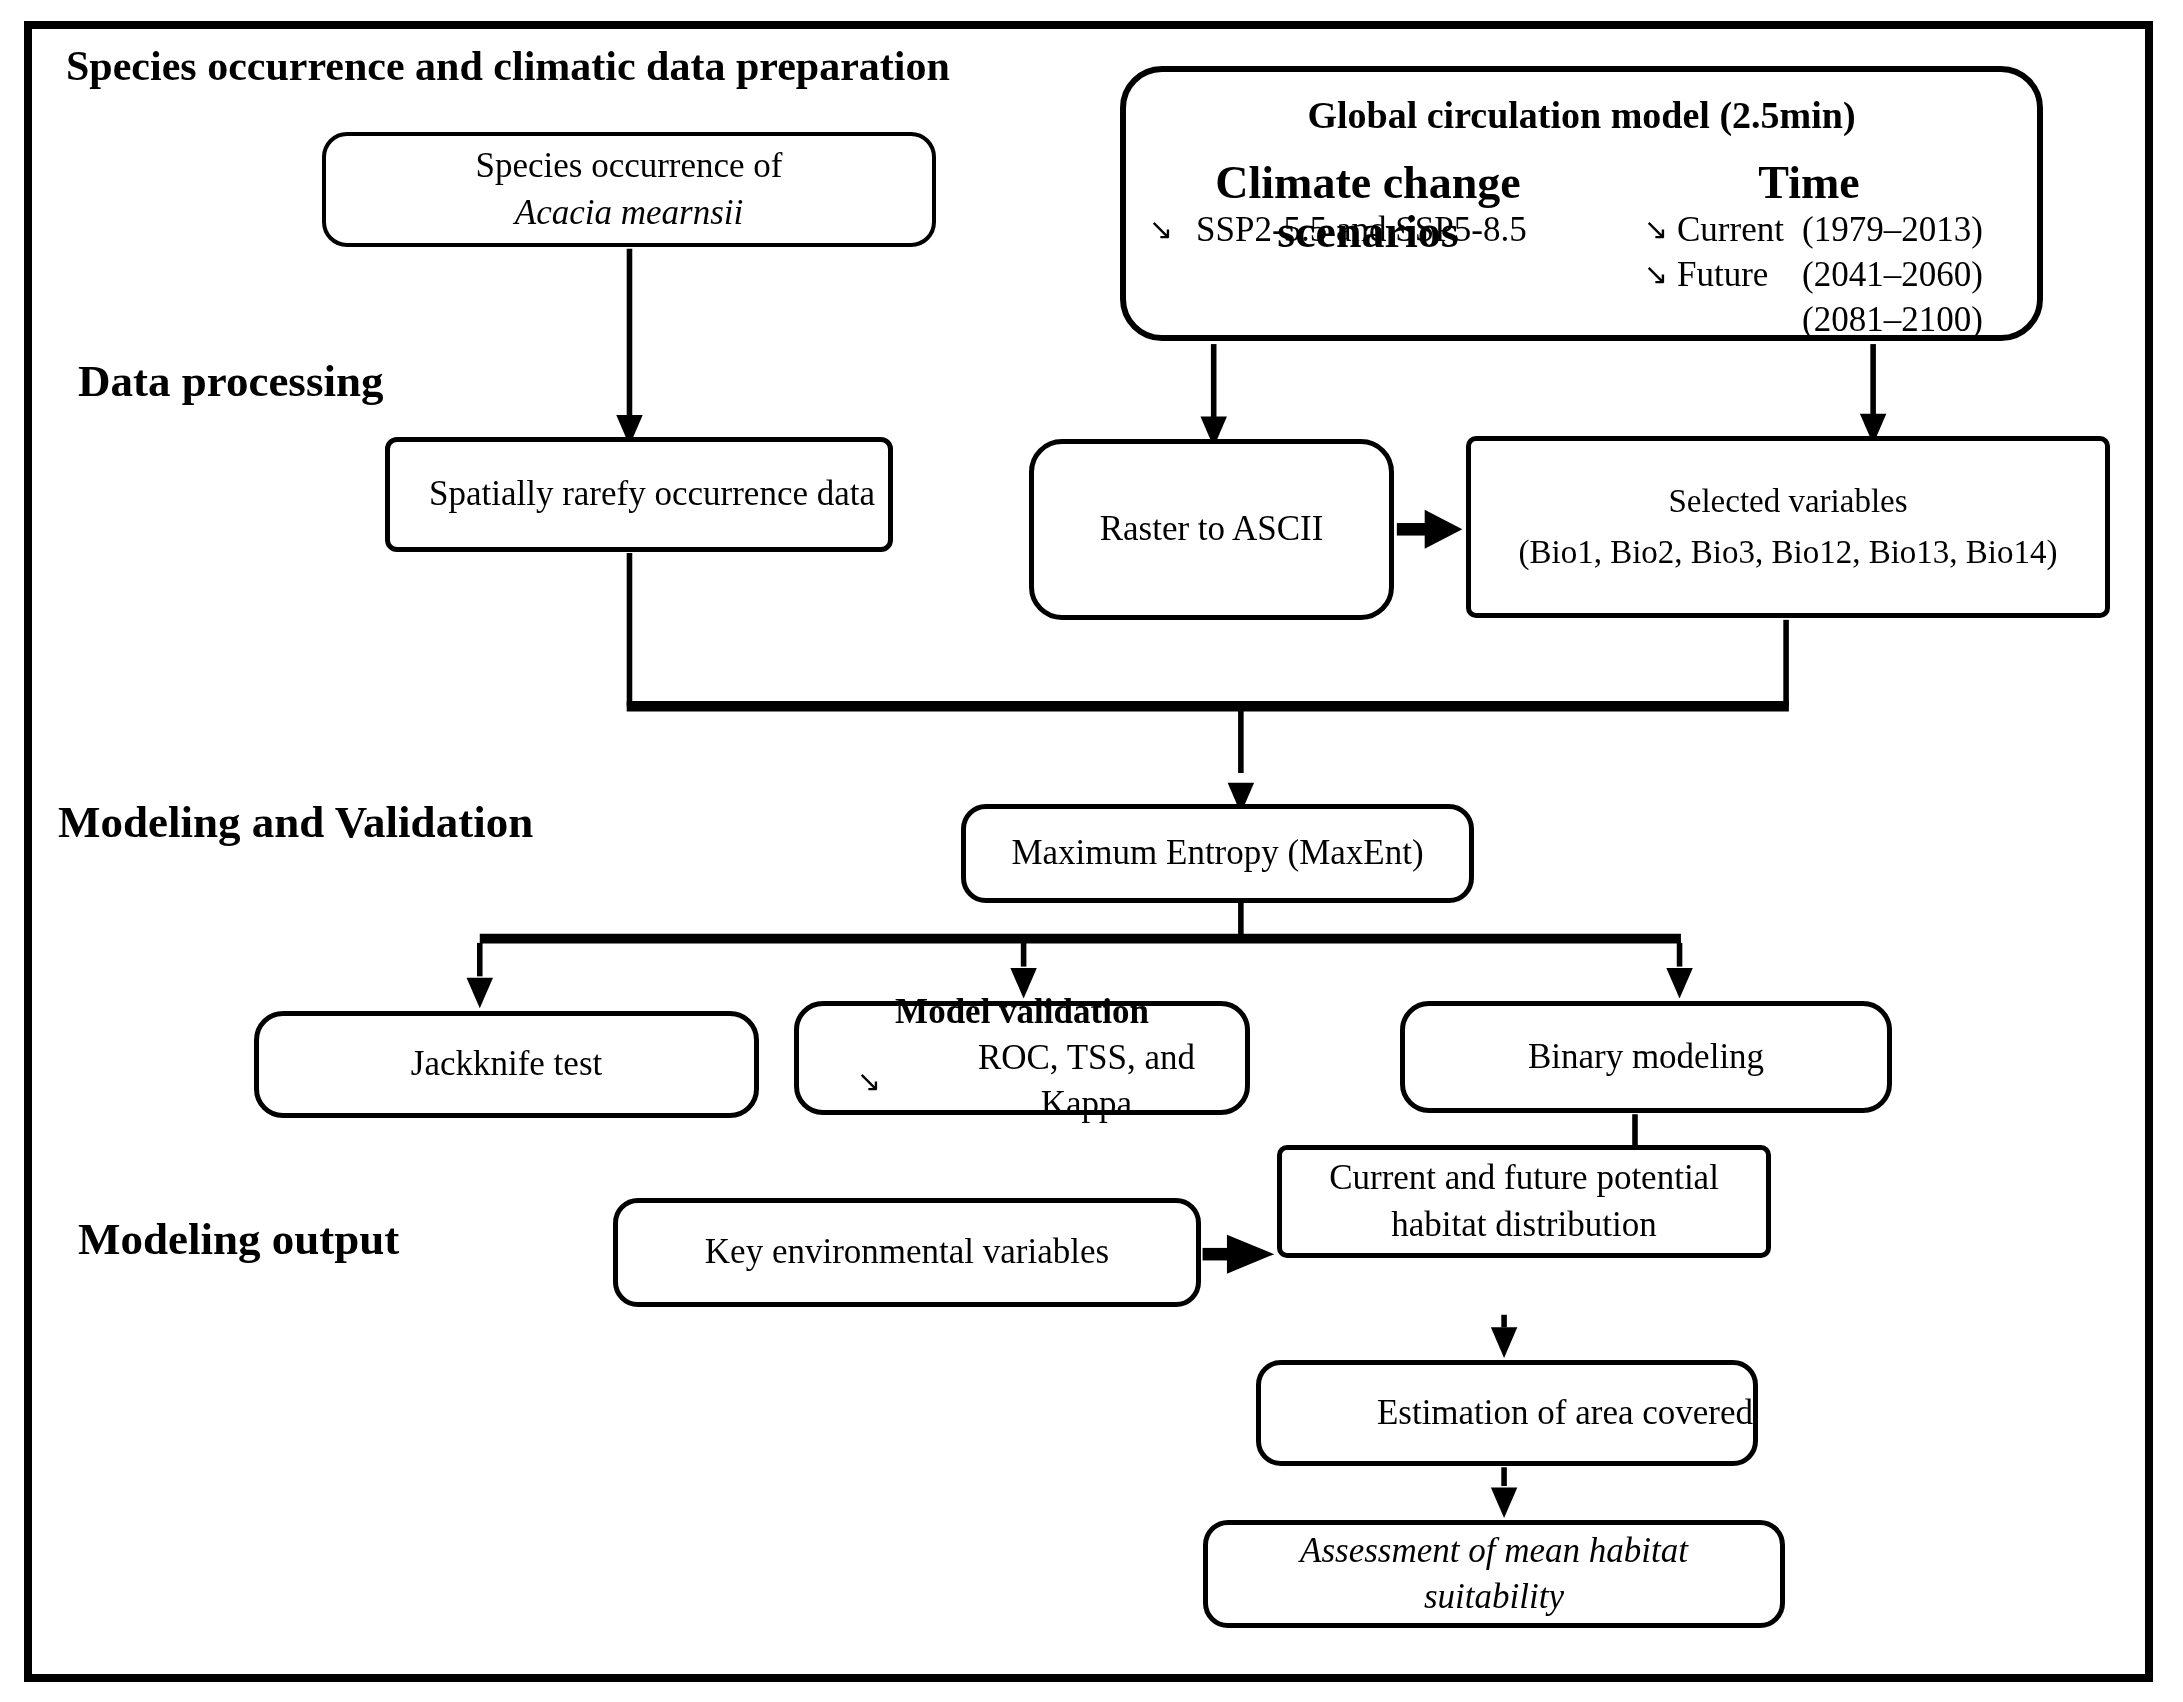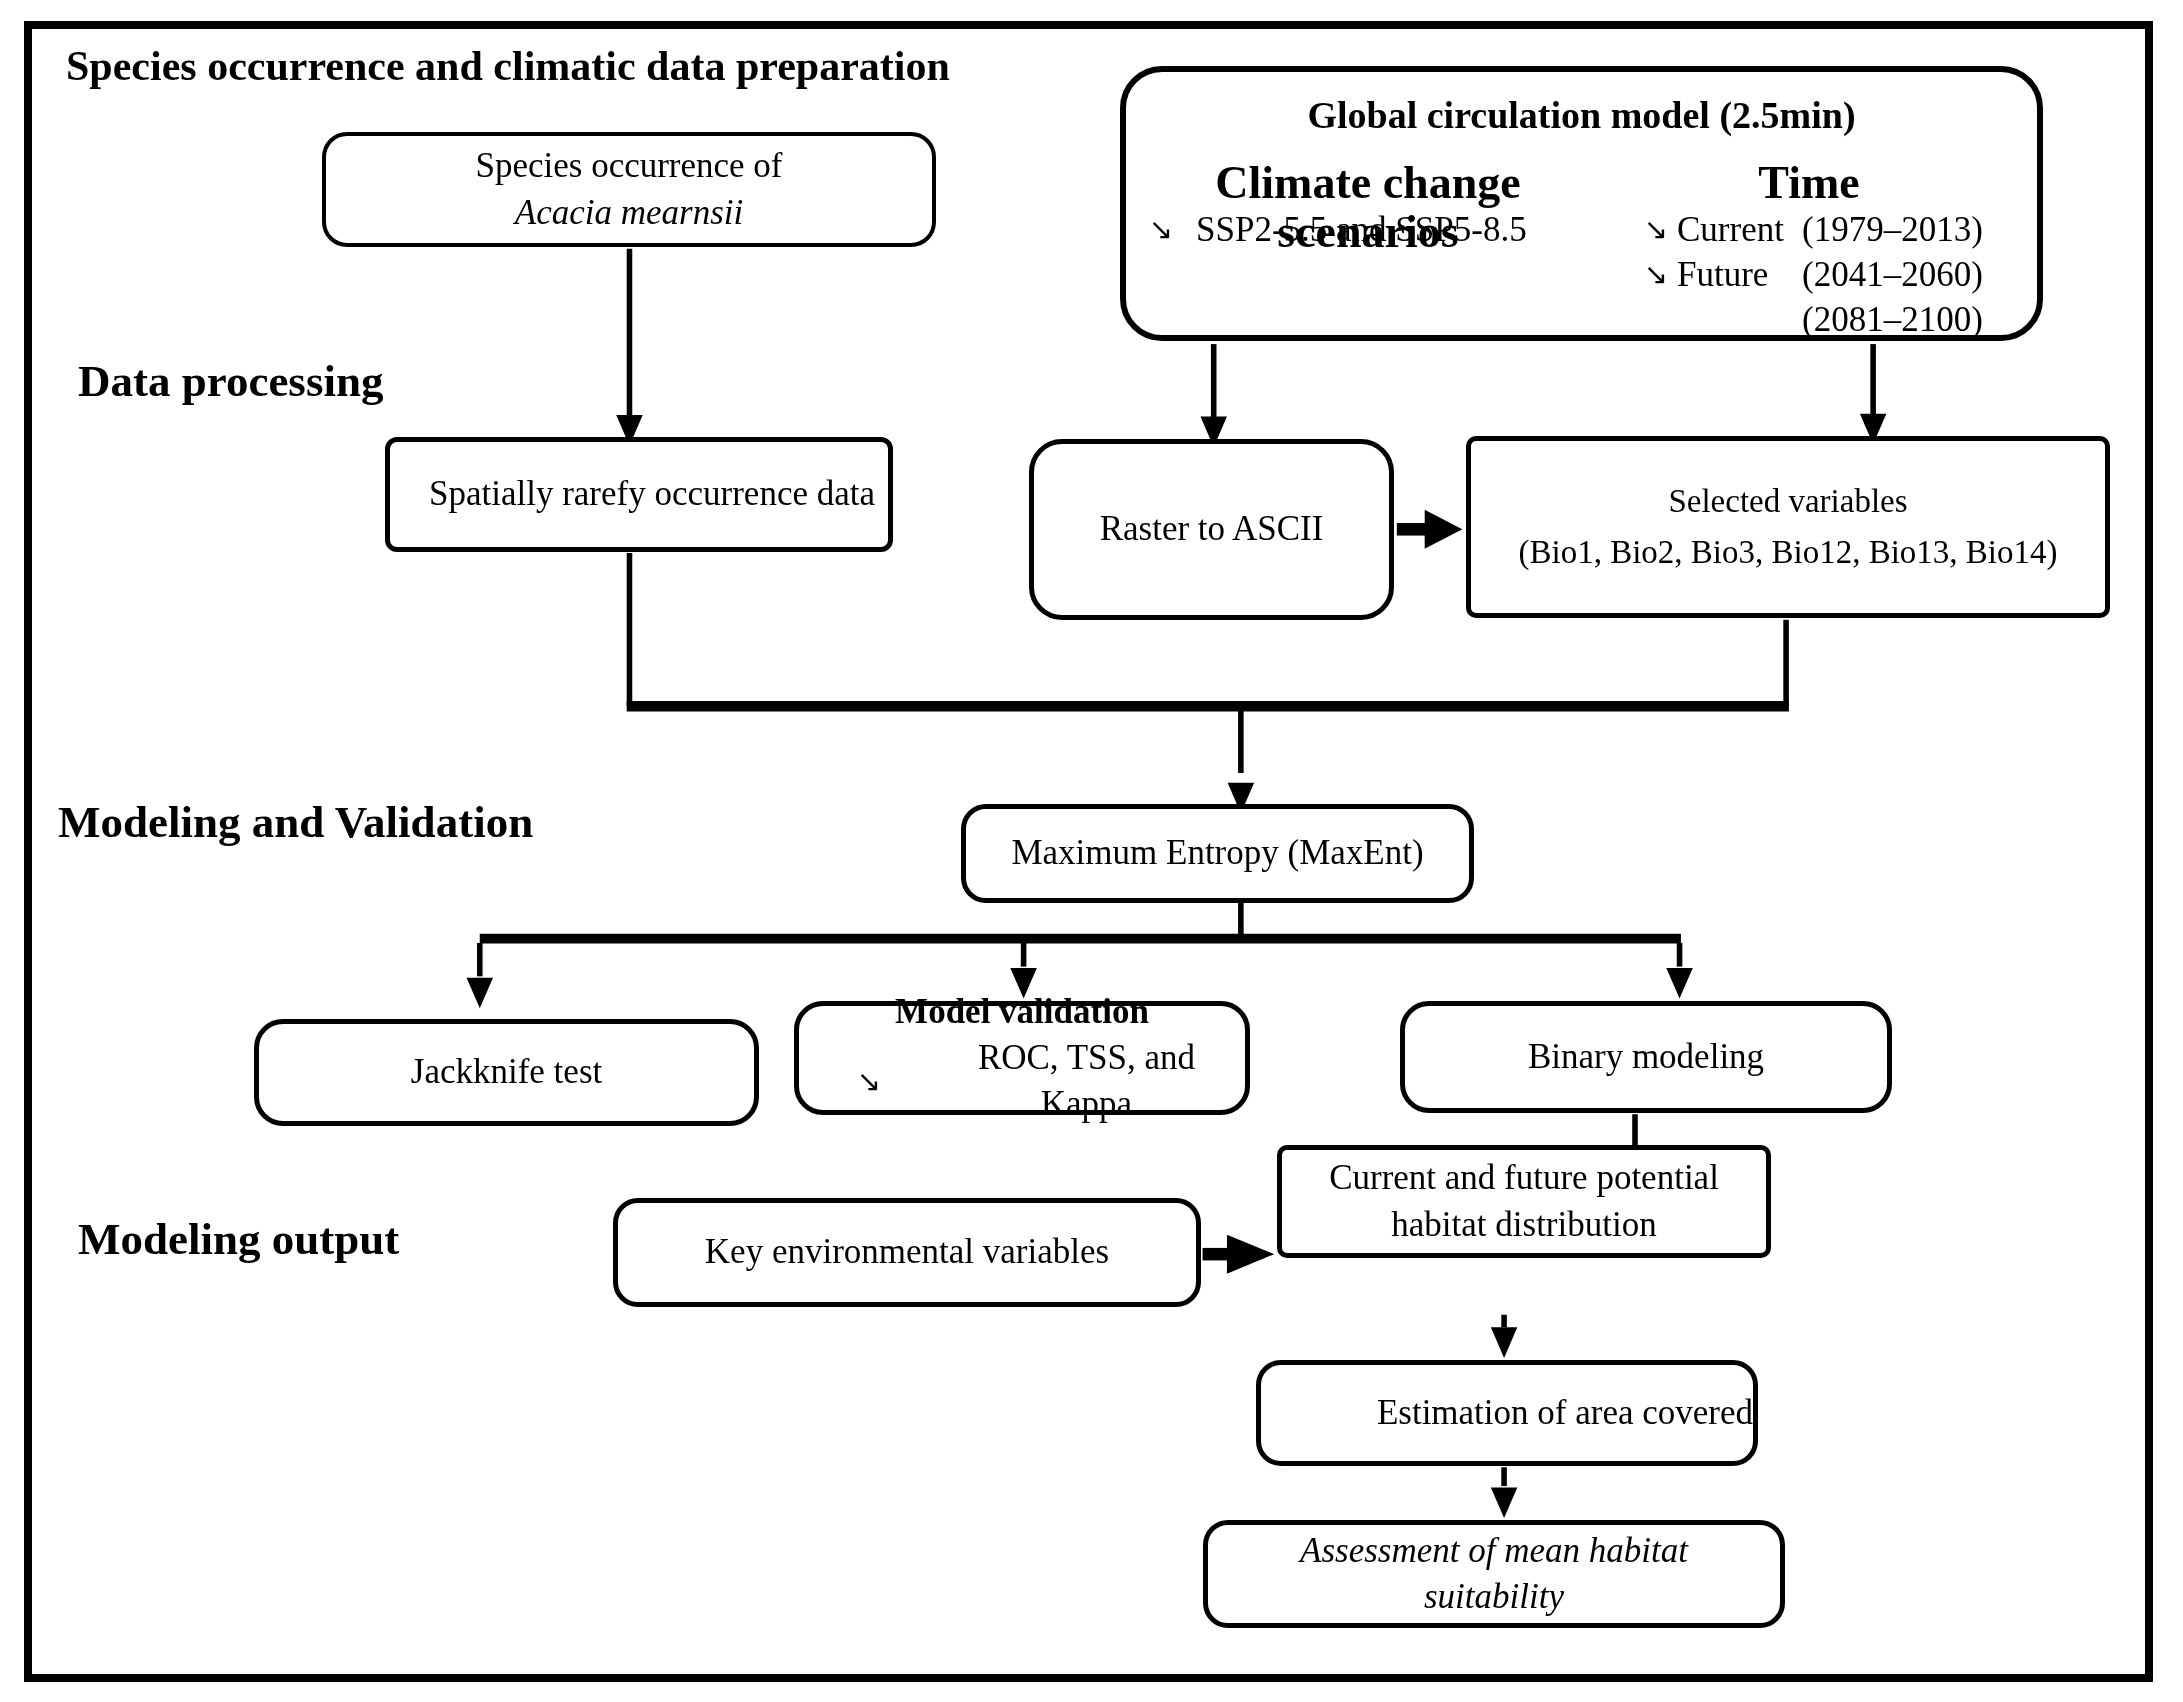--- a/index.html
+++ b/index.html
@@ -33,21 +33,21 @@
   .gcm-item{display:flex;height:45px;line-height:45px;font-size:35px;align-items:center;}
   #gcm-col1 .bullet{width:42px;margin-right:14px;}
   #gcm-col2 .gcm-item{padding-left:49px;}
   #gcm-col2 .bullet{width:42px;}
   .tlabel{flex:none;width:125px;text-align:left;}
   .trange{text-align:left;}
   #n-rarefy{left:385px;top:437px;width:508px;height:115px;border-radius:12px;padding-left:26px;}
   #n-raster{left:1029px;top:439px;width:365px;height:181px;border-radius:33px;}
   #n-selected{left:1466px;top:436px;width:644px;height:182px;border-radius:10px;font-size:33px;gap:7px;}
   #n-maxent{left:961px;top:804px;width:513px;height:99px;border-radius:25px;}
-  #n-jackknife{left:254px;top:1011px;width:505px;height:107px;margin-top:8px;}
+  #n-jackknife{left:254px;top:1011px;width:505px;height:107px;}
   #n-validation{left:794px;top:1001px;width:456px;height:114px;}
   #n-binary{left:1400px;top:1001px;width:492px;height:112px;}
   #n-keyvars{left:613px;top:1198px;width:588px;height:109px;border-radius:25px;}
   #n-habitat{left:1277px;top:1145px;width:494px;height:113px;border-radius:10px;}
   #n-area{left:1256px;top:1360px;width:502px;height:106px;border-radius:25px;align-items:flex-end;}
   #n-assessment{left:1203px;top:1520px;width:582px;height:108px;border-radius:25px;font-style:italic;}
   .vrow{display:flex;align-items:center;width:100%;box-sizing:border-box;padding-left:49px;}
   .vrow .bullet{width:42px;margin-right:38px;}
 </style>
 </head>

